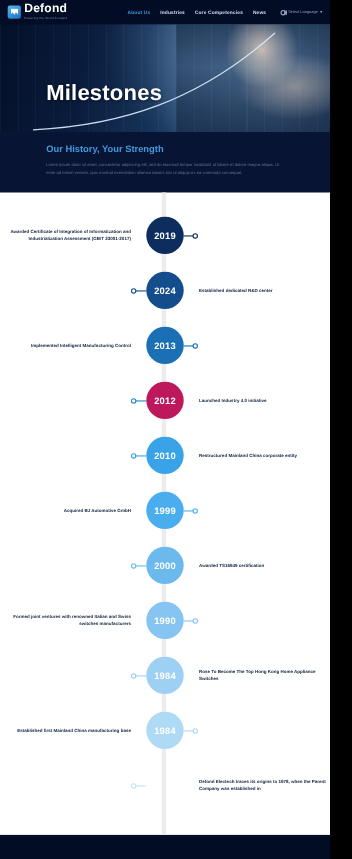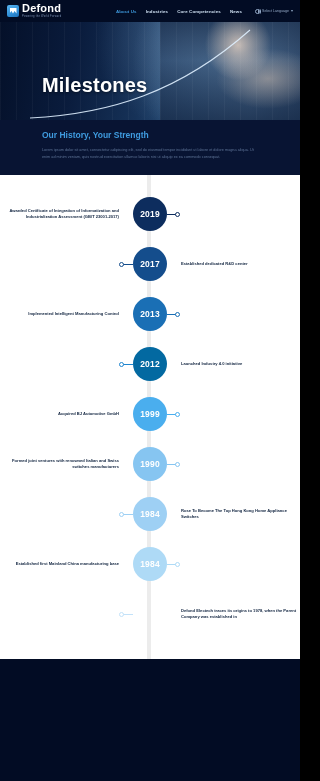--- a/index.html
+++ b/index.html
@@ -154,21 +154,21 @@
             <div class="connector" style="background: rgb(13, 45, 94); left: 42px; width: 12px;"></div>
             <div class="node" style="border: 1px solid rgb(13, 45, 94); left: 50px;"></div>
           </div>
           <div class="side r"></div>
         </div>
         <div class="row">
           <div class="side l">
             <div></div>
           </div>
           <div class="bubble-col">
-            <div class="bubble" style="background: rgb(20, 77, 140);">2017</div>
+            <div class="bubble" style="background: rgb(20, 77, 140);">2024</div>
             <div class="connector" style="background: rgb(20, 77, 140); right: 42px; width: 12px; left: -4px;"></div>
             <div class="node" style="border: 1px solid rgb(20, 77, 140); right: 51px; left: -6px;"></div>
           </div>
           <div class="side r">
             <div class="side-text">Established dedicated R&amp;D center</div>
           </div>
         </div>
         <div class="row">
           <div class="side l">
             <div class="side-text">Implemented Intelligent Manufacturing Control</div>
@@ -178,41 +178,67 @@
             <div class="connector" style="background: rgb(26, 111, 181); left: 42px; width: 12px;"></div>
             <div class="node" style="border: 1px solid rgb(26, 111, 181); left: 50px;"></div>
           </div>
           <div class="side r"></div>
         </div>
         <div class="row">
           <div class="side l">
             <div></div>
           </div>
           <div class="bubble-col">
-            <div class="bubble" style="background: #0369a1;">2012</div>
+            <div class="bubble" style="background: #be185d;">2012</div>
             <div class="connector" style="background: rgb(31, 133, 207); right: 42px; width: 12px; left: -4px;"></div>
             <div class="node" style="border: 1px solid rgb(31, 133, 207); right: 51px; left: -6px;"></div>
           </div>
           <div class="side r">
             <div class="side-text">Launched Industry 4.0 initiative</div>
+          </div>
+        </div>
+        <div class="row">
+          <div class="side l">
+            <div></div>
+          </div>
+          <div class="bubble-col">
+            <div class="bubble" style="background: rgb(57, 163, 232);">2010</div>
+            <div class="connector" style="background: rgb(57, 163, 232); right: 42px; width: 12px; left: -4px;"></div>
+            <div class="node" style="border: 1px solid rgb(57, 163, 232); right: 51px; left: -6px;"></div>
+          </div>
+          <div class="side r">
+            <div class="side-text">Restructured Mainland China corporate entity</div>
           </div>
         </div>
         <div class="row">
           <div class="side l">
             <div class="side-text">Acquired BJ Automotive GmbH</div>
           </div>
           <div class="bubble-col">
             <div class="bubble" style="background: rgb(74, 174, 238);">1999</div>
             <div class="connector" style="background: rgb(74, 174, 238); left: 42px; width: 12px;"></div>
             <div class="node" style="border: 1px solid rgb(74, 174, 238); left: 50px;"></div>
           </div>
           <div class="side r"></div>
         </div>
         <div class="row">
           <div class="side l">
+            <div></div>
+          </div>
+          <div class="bubble-col">
+            <div class="bubble" style="background: rgb(108, 185, 238);">2000</div>
+            <div class="connector" style="background: rgb(108, 185, 238); right: 42px; width: 12px; left: -4px;"></div>
+            <div class="node" style="border: 1px solid rgb(108, 185, 238); right: 51px; left: -6px;"></div>
+          </div>
+          <div class="side r">
+            <div class="side-text">Awarded TS16949 certification</div>
+          </div>
+        </div>
+        <div class="row">
+          <div class="side l">
             <div class="side-text">Formed joint ventures with renowned Italian and Swiss switches manufacturers</div>
           </div>
           <div class="bubble-col">
             <div class="bubble" style="background: rgb(134, 197, 241);">1990</div>
             <div class="connector" style="background: rgb(134, 197, 241); left: 42px; width: 12px;"></div>
             <div class="node" style="border: 1px solid rgb(134, 197, 241); left: 50px;"></div>
           </div>
           <div class="side r"></div>
         </div>
         <div class="row">

